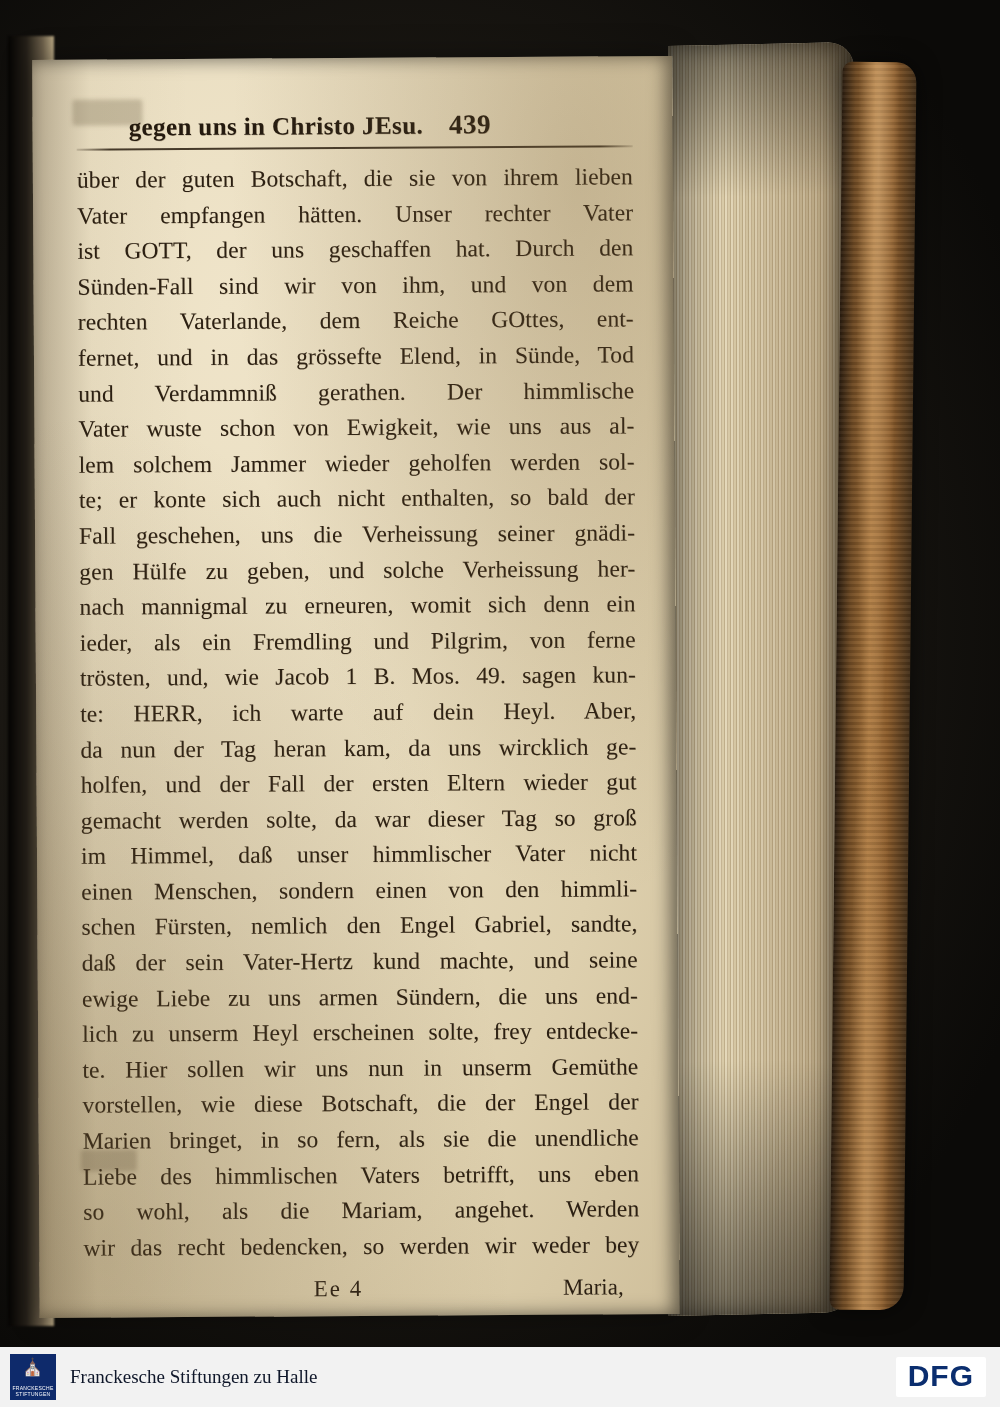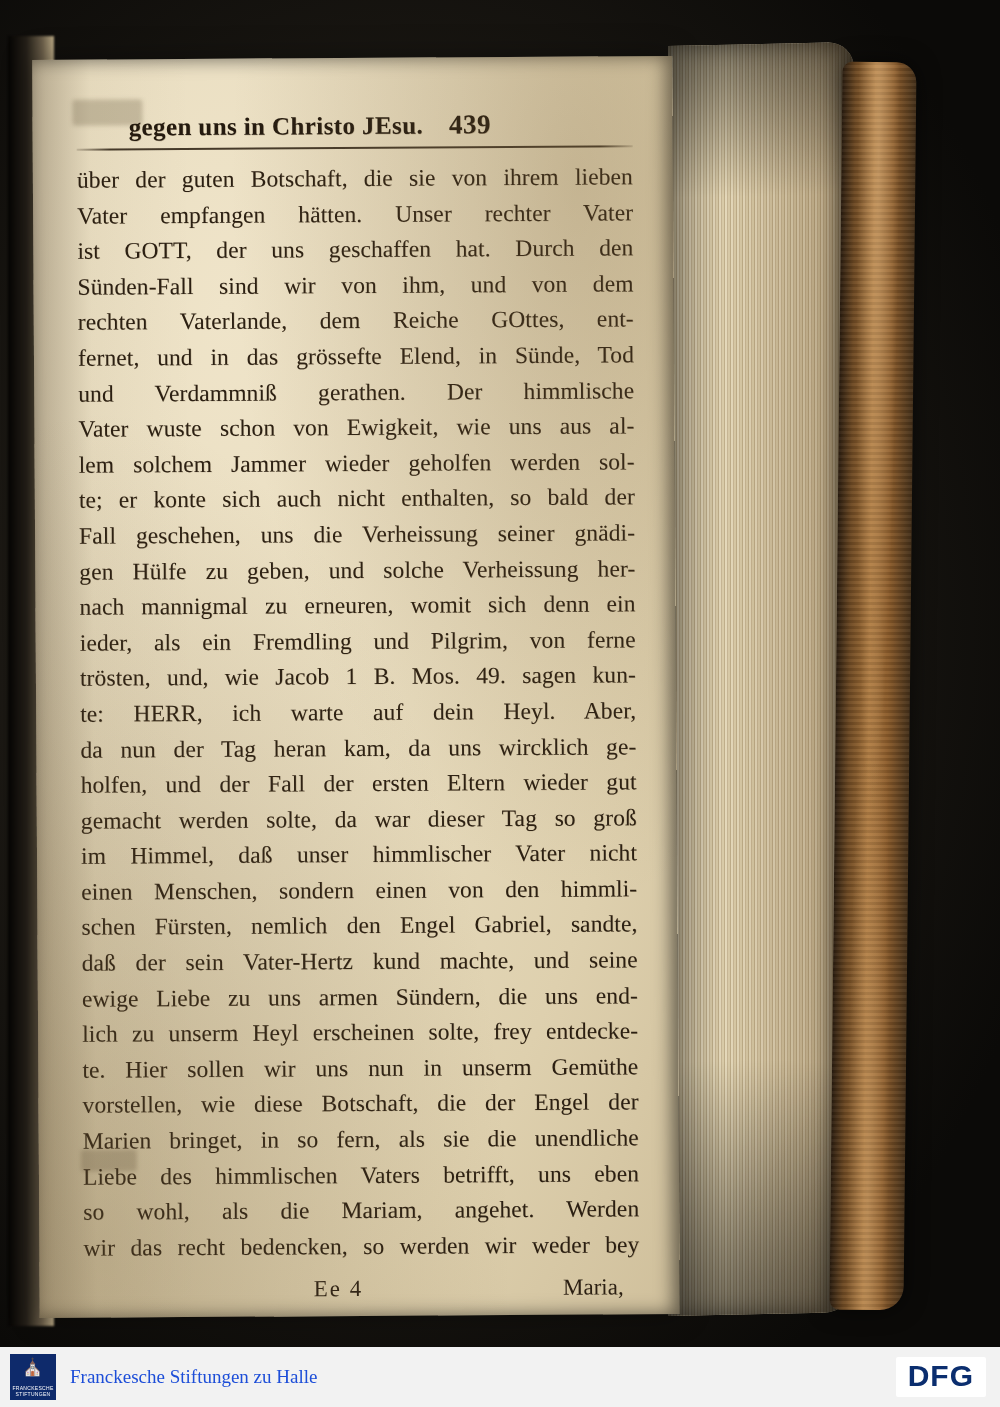--- a/index.html
+++ b/index.html
@@ -233,21 +233,21 @@
     top: 5px; left: 0; right: 0;
     text-align: center;
     font-size: 17px;
     line-height: 17px;
     color: #fff;
   }
   .fs-logo .l1, .fs-logo .l2 { display: block; }
   .footer-label {
     font-family: "Liberation Serif", serif;
     font-size: 19px;
-    color: #1d4ed8;
+    color: #0f172a;
   }
   .dfg {
     margin-right: 14px;
     background: #fff;
     color: #0b2e6f;
     font-family: "Liberation Sans", sans-serif;
     font-weight: 700;
     font-size: 30px;
     letter-spacing: 1px;
     padding: 2px 12px 4px 12px;

